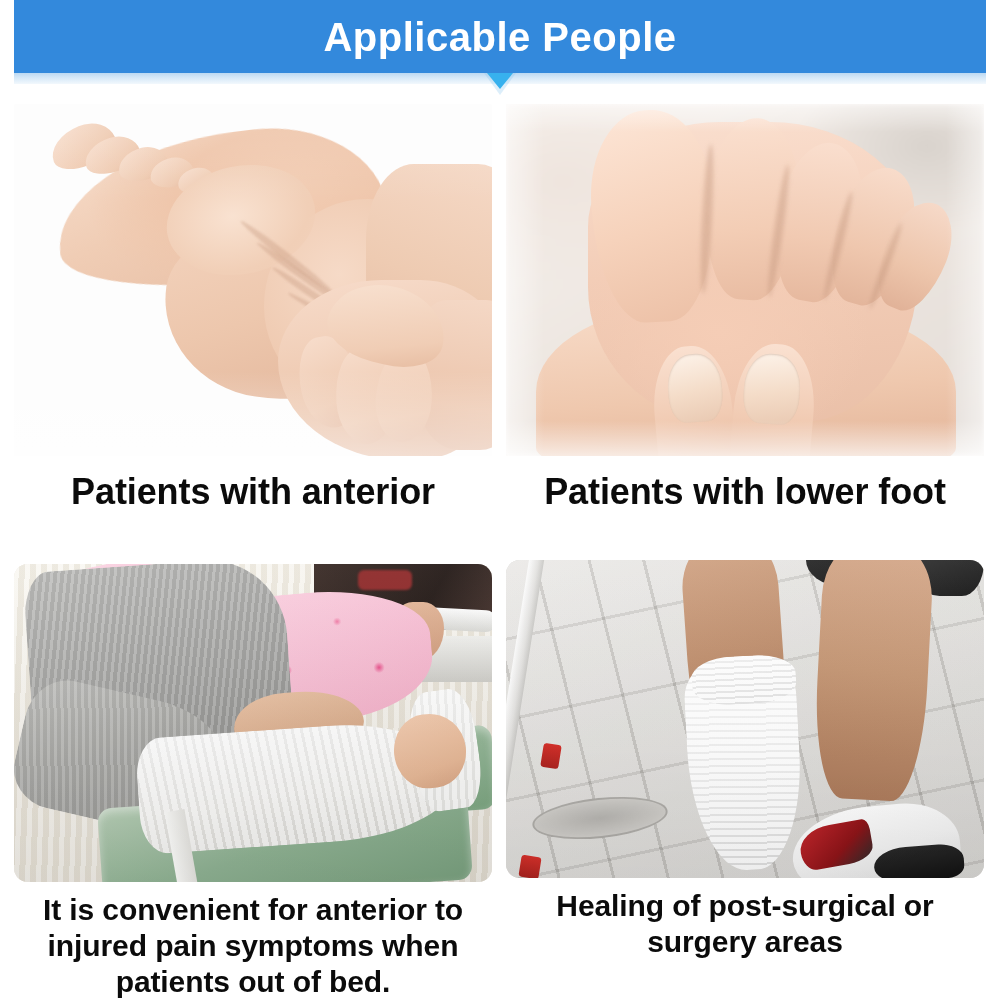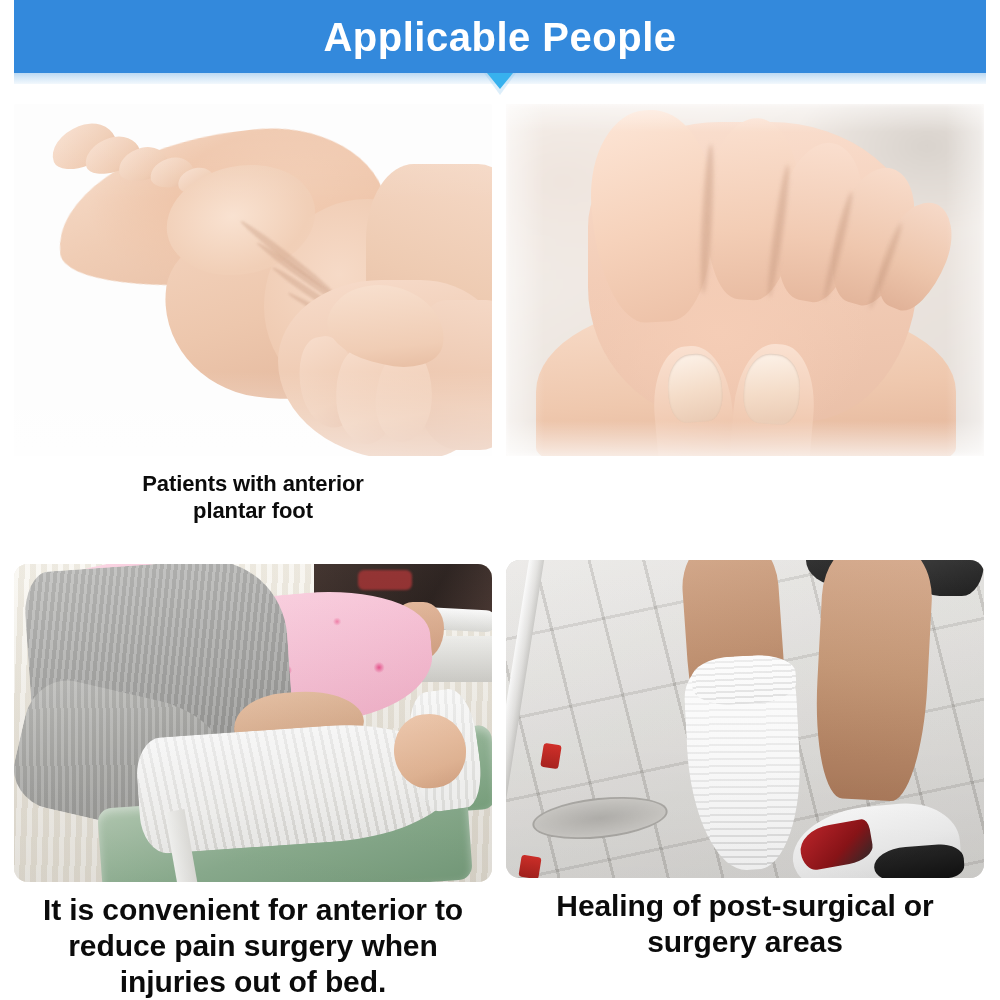--- a/index.html
+++ b/index.html
@@ -80,21 +80,21 @@
     width:100%;
     overflow:hidden;
     background:#ffffff;
   }
   .photo-top { height:352px; border-radius:2px; }
   .photo-bot { height:318px; border-radius:14px; }
 
   .caption {
     text-align:center;
     color:#0b0b0b;
-    font-size:22px;
+    font-size:36px;
     font-weight:bold;
     line-height:1.23;
     padding:14px 2px 0 2px;
     letter-spacing:-0.1px;
   }
   .caption-bot { font-size:30px; padding-top:10px; line-height:1.2; }
 
   
   .p1 { background:#fdfdfd; }
   .p1 .foot-body {
@@ -558,21 +558,20 @@
         <div class="hand"></div>
         <div class="wrist"></div>
         <div class="finger f1"></div>
         <div class="finger f2"></div>
         <div class="finger f3"></div>
         <div class="thumb"></div>
         <div class="veil"></div>
       </div>
       <div class="caption">
         <div>Patients with anterior</div>
-        <div>plantar foot</div>
       </div>
     </div>
 
     <div class="cell cell-tr">
       <div class="photo photo-top p2">
         <div class="bg-blur"></div>
         <div class="hand2"></div>
         <div class="sole"></div>
         <div class="bigtoe"></div>
         <div class="t2"></div>
@@ -583,20 +582,21 @@
         <div class="gap g2"></div>
         <div class="gap g3"></div>
         <div class="gap g4"></div>
         <div class="thumbA"></div>
         <div class="thumbB"></div>
         <div class="nail nailA"></div>
         <div class="nail nailB"></div>
         <div class="veil2"></div>
       </div>
       <div class="caption">
+        <div>Patients with lower foot</div>
       </div>
     </div>
 
     <div class="cell cell-bl">
       <div class="photo photo-bot p3">
         <div class="bedsheet"></div>
         <div class="darkband"></div>
         <div class="red-dot"></div>
         <div class="bedrail"></div>
         <div class="bedrail2"></div>
@@ -609,22 +609,22 @@
         <div class="green2"></div>
         <div class="green1"></div>
         <div class="cast"></div>
         <div class="castwrap"></div>
         <div class="casttoe"></div>
         <div class="strap"></div>
         <div class="veil3"></div>
       </div>
       <div class="caption caption-bot">
         <div>It is convenient for anterior to</div>
-        <div>reduce pain surgery when</div>
-        <div>injuries out of bed.</div>
+        <div>injured pain symptoms when</div>
+        <div>patients out of bed.</div>
       </div>
     </div>
 
     <div class="cell cell-br">
       <div class="photo photo-bot p4">
         <div class="pavement"></div>
         <div class="manhole"></div>
         <div class="crutch"></div>
         <div class="crutch-clip1"></div>
         <div class="crutch-clip2"></div>

